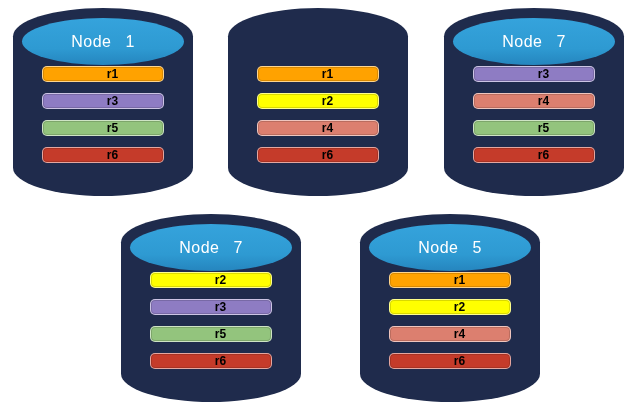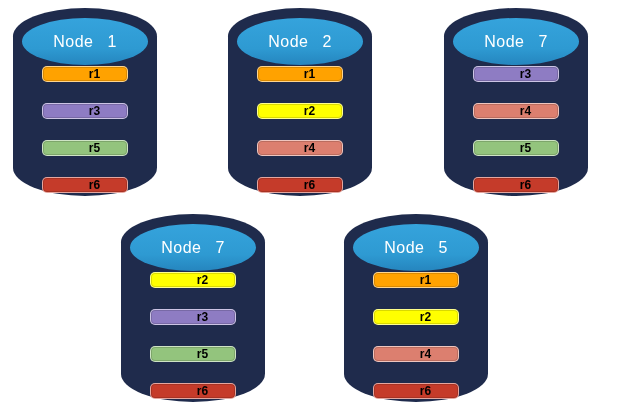--- a/index.html
+++ b/index.html
@@ -1,42 +1,42 @@
 <!DOCTYPE html>
 <html style="--navy: #1F2B4C; --cap: #2E9AD2; --cap-light: #35A3DC; --cap-dark: #2585BE; --cap-text: #FFFFFF; --bar-text: #000000;"><head>
 <meta charset="utf-8">
 <style>
   html,body { margin:0; padding:0; background:#ffffff; }
   .canvas {
     position:relative; width:636px; height:408px;
     background:#ffffff; overflow:hidden;
     font-family:"Liberation Sans", sans-serif;
   }
-  .node { position:absolute; width:144px; height:188px;text-decoration:underline; }
+  .node { position:absolute; width:180px; height:188px;text-decoration:underline; }
   .cyl-body {
     position:absolute; left:0; top:0; right:0; bottom:0;
     background:var(--navy,#1F2B4C);
     border-radius:50% / 15%;
   }
   .cyl-cap {
     position:absolute; top:10px; left:9px; right:9px; height:47px;
     background:linear-gradient(to bottom, var(--cap-light,#35A3DC), var(--cap,#2E9AD2) 65%, var(--cap-dark,#2585BE));
     border-radius:50%;
     display:flex; align-items:center; justify-content:center;
   }
   .node-label {
     color:var(--cap-text,#ffffff);
     font-size:16px; letter-spacing:0.5px; word-spacing:9px;
     text-align:center; white-space:pre;
   }
   .bars {
     position:absolute; top:58px; left:29px; right:29px;
   }
   .bar {
-    height:14px; margin-bottom:21px;
+    height:14px; margin-bottom:11px;
     border:1px solid rgba(255,255,255,0.55);
     border-radius:5px;
     font-size:12px; font-weight:bold; color:var(--bar-text,#000000);
     line-height:14px; text-align:center;
     box-shadow:inset 0 0 0 1px rgba(0,0,0,0.15);
     padding-left:19px;
   }
 </style>
 </head>
 <body style="background: rgb(255, 255, 255);">
@@ -51,23 +51,20 @@
     <div class="bars">
       <div class="bar" style="background-color: rgb(255, 162, 0);">r1</div>
       <div class="bar" style="background-color: rgb(142, 124, 195);">r3</div>
       <div class="bar" style="background-color: rgb(147, 196, 125);">r5</div>
       <div class="bar" style="background-color: rgb(197, 59, 42);">r6</div>
     </div>
   </div>
 
   <div class="node" style="left:228px; top:8px;">
     <div class="cyl-body"></div>
-    <div class="cyl-cap">
-      <span class="node-label">Node 2</span>
-    </div>
     <div class="bars">
       <div class="bar" style="background-color: rgb(255, 162, 0);">r1</div>
       <div class="bar" style="background-color: rgb(255, 255, 0);">r2</div>
       <div class="bar" style="background-color: rgb(220, 127, 111);">r4</div>
       <div class="bar" style="background-color: rgb(197, 59, 42);">r6</div>
     </div>
   </div>
 
   <div class="node" style="left:444px; top:8px;">
     <div class="cyl-body"></div>
@@ -88,21 +85,21 @@
       <span class="node-label">Node 7</span>
     </div>
     <div class="bars">
       <div class="bar" style="background-color: rgb(255, 255, 0);">r2</div>
       <div class="bar" style="background-color: rgb(142, 124, 195);">r3</div>
       <div class="bar" style="background-color: rgb(147, 196, 125);">r5</div>
       <div class="bar" style="background-color: rgb(197, 59, 42);">r6</div>
     </div>
   </div>
 
-  <div class="node" style="left:344px; top:214px;">
+  <div class="node" style="left:360px; top:214px;">
     <div class="cyl-body"></div>
     <div class="cyl-cap">
       <span class="node-label">Node 5</span>
     </div>
     <div class="bars">
       <div class="bar" style="background-color: rgb(255, 162, 0);">r1</div>
       <div class="bar" style="background-color: rgb(255, 255, 0);">r2</div>
       <div class="bar" style="background-color: rgb(220, 127, 111);">r4</div>
       <div class="bar" style="background-color: rgb(197, 59, 42);">r6</div>
     </div>

